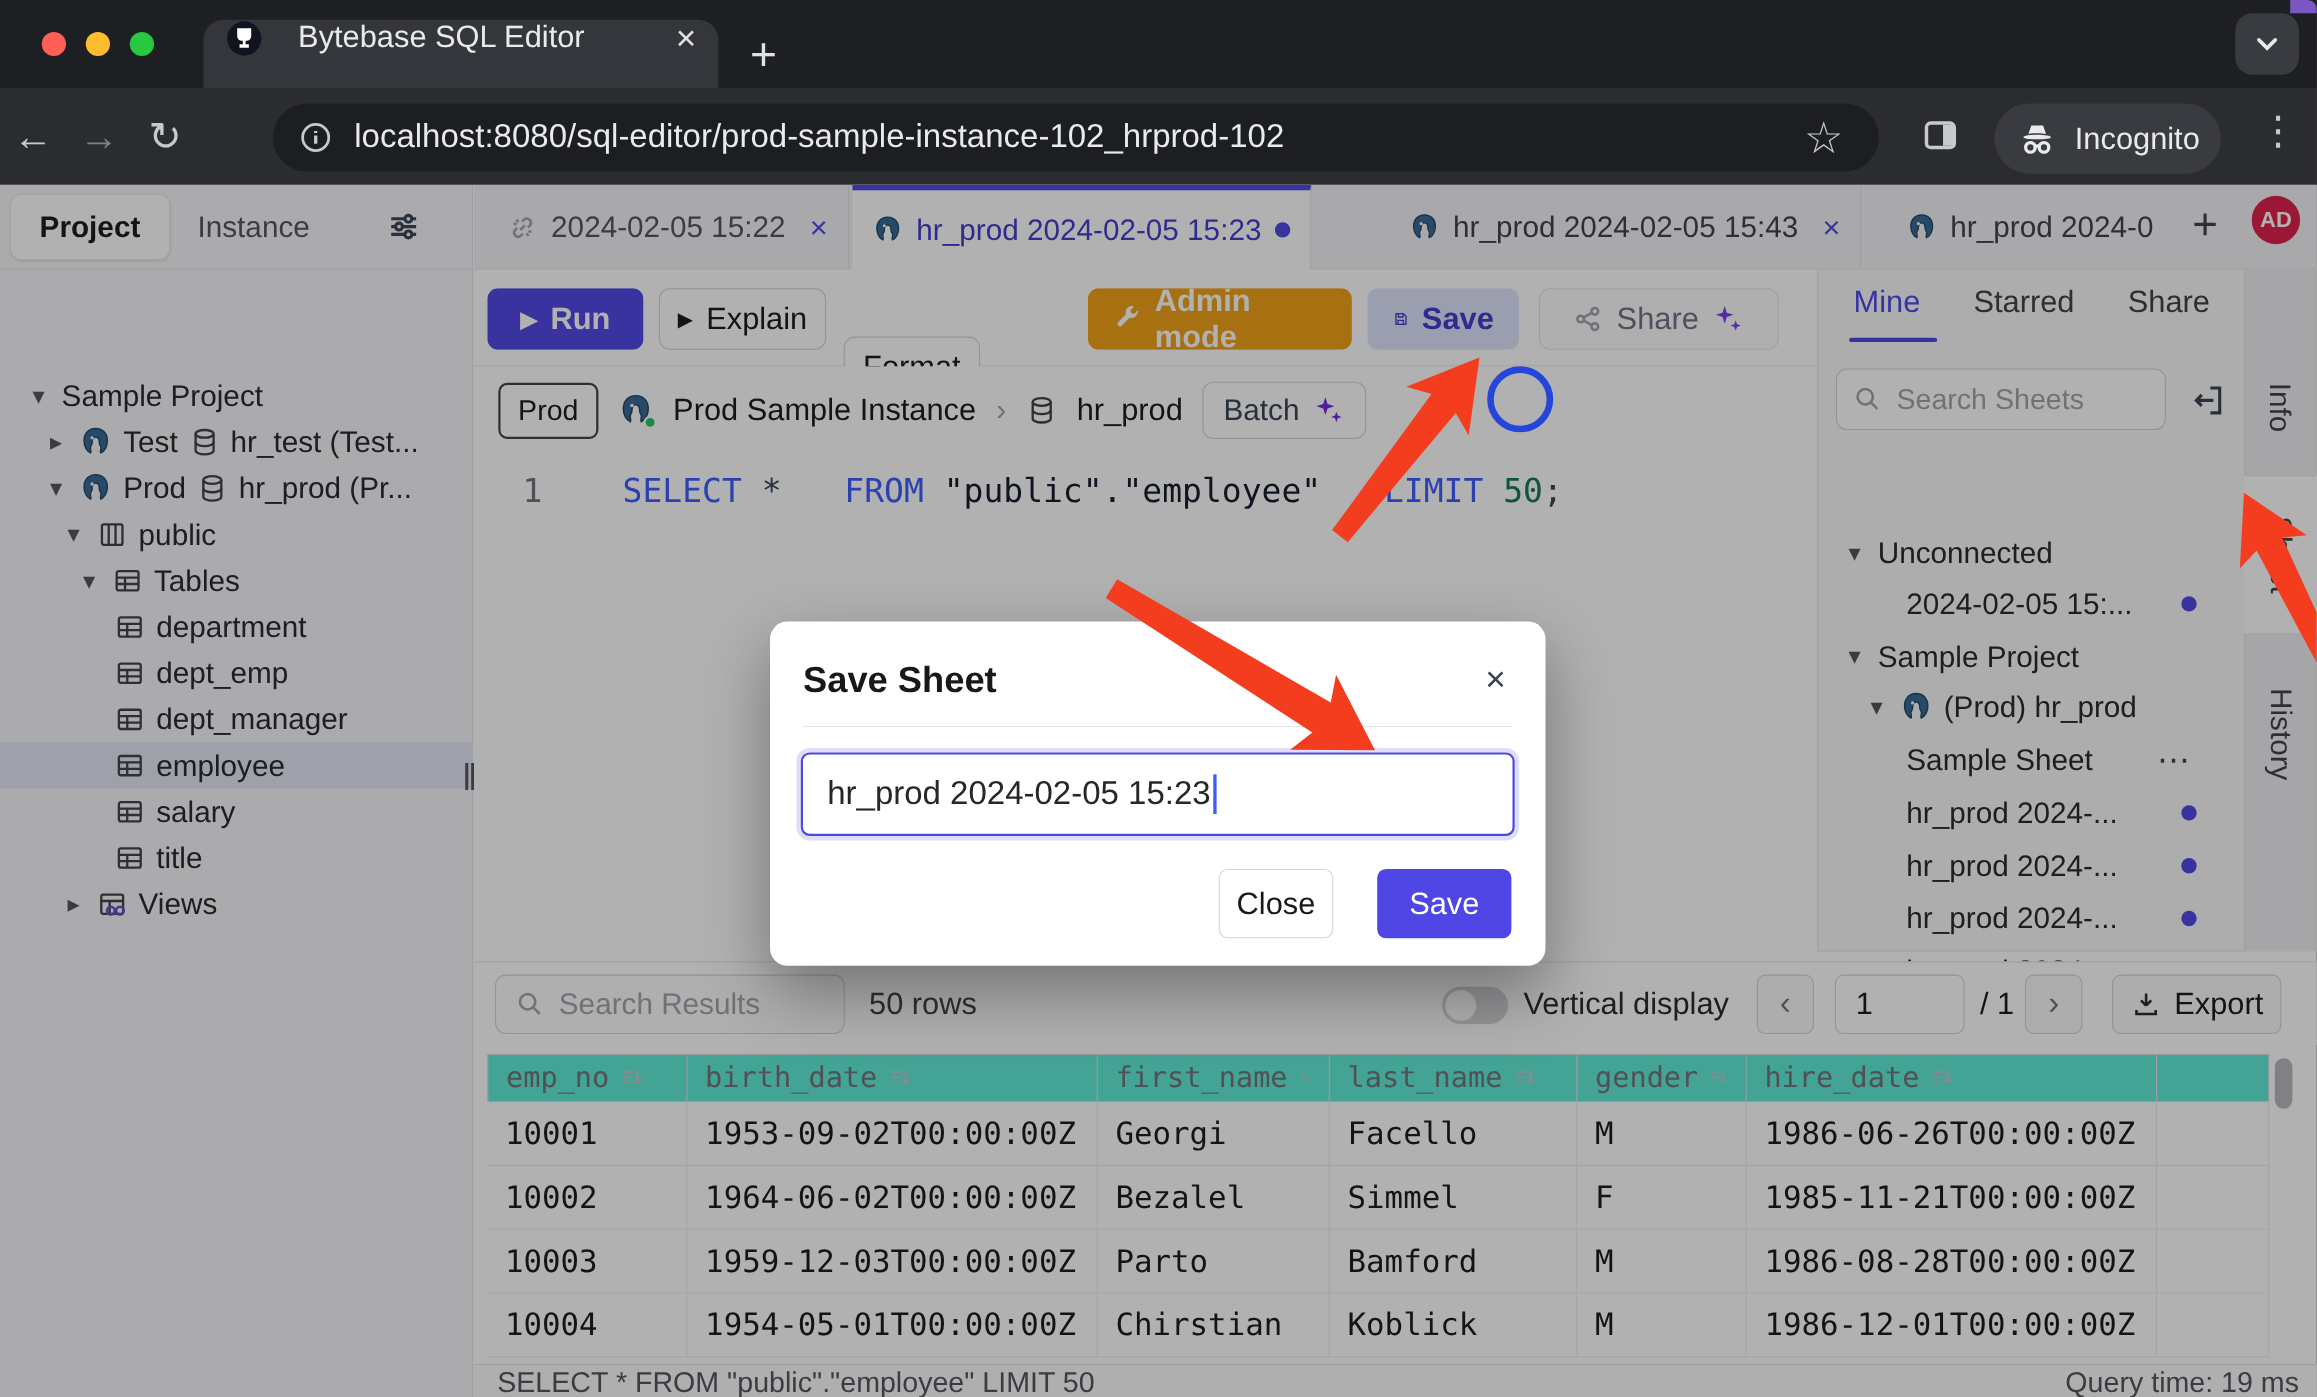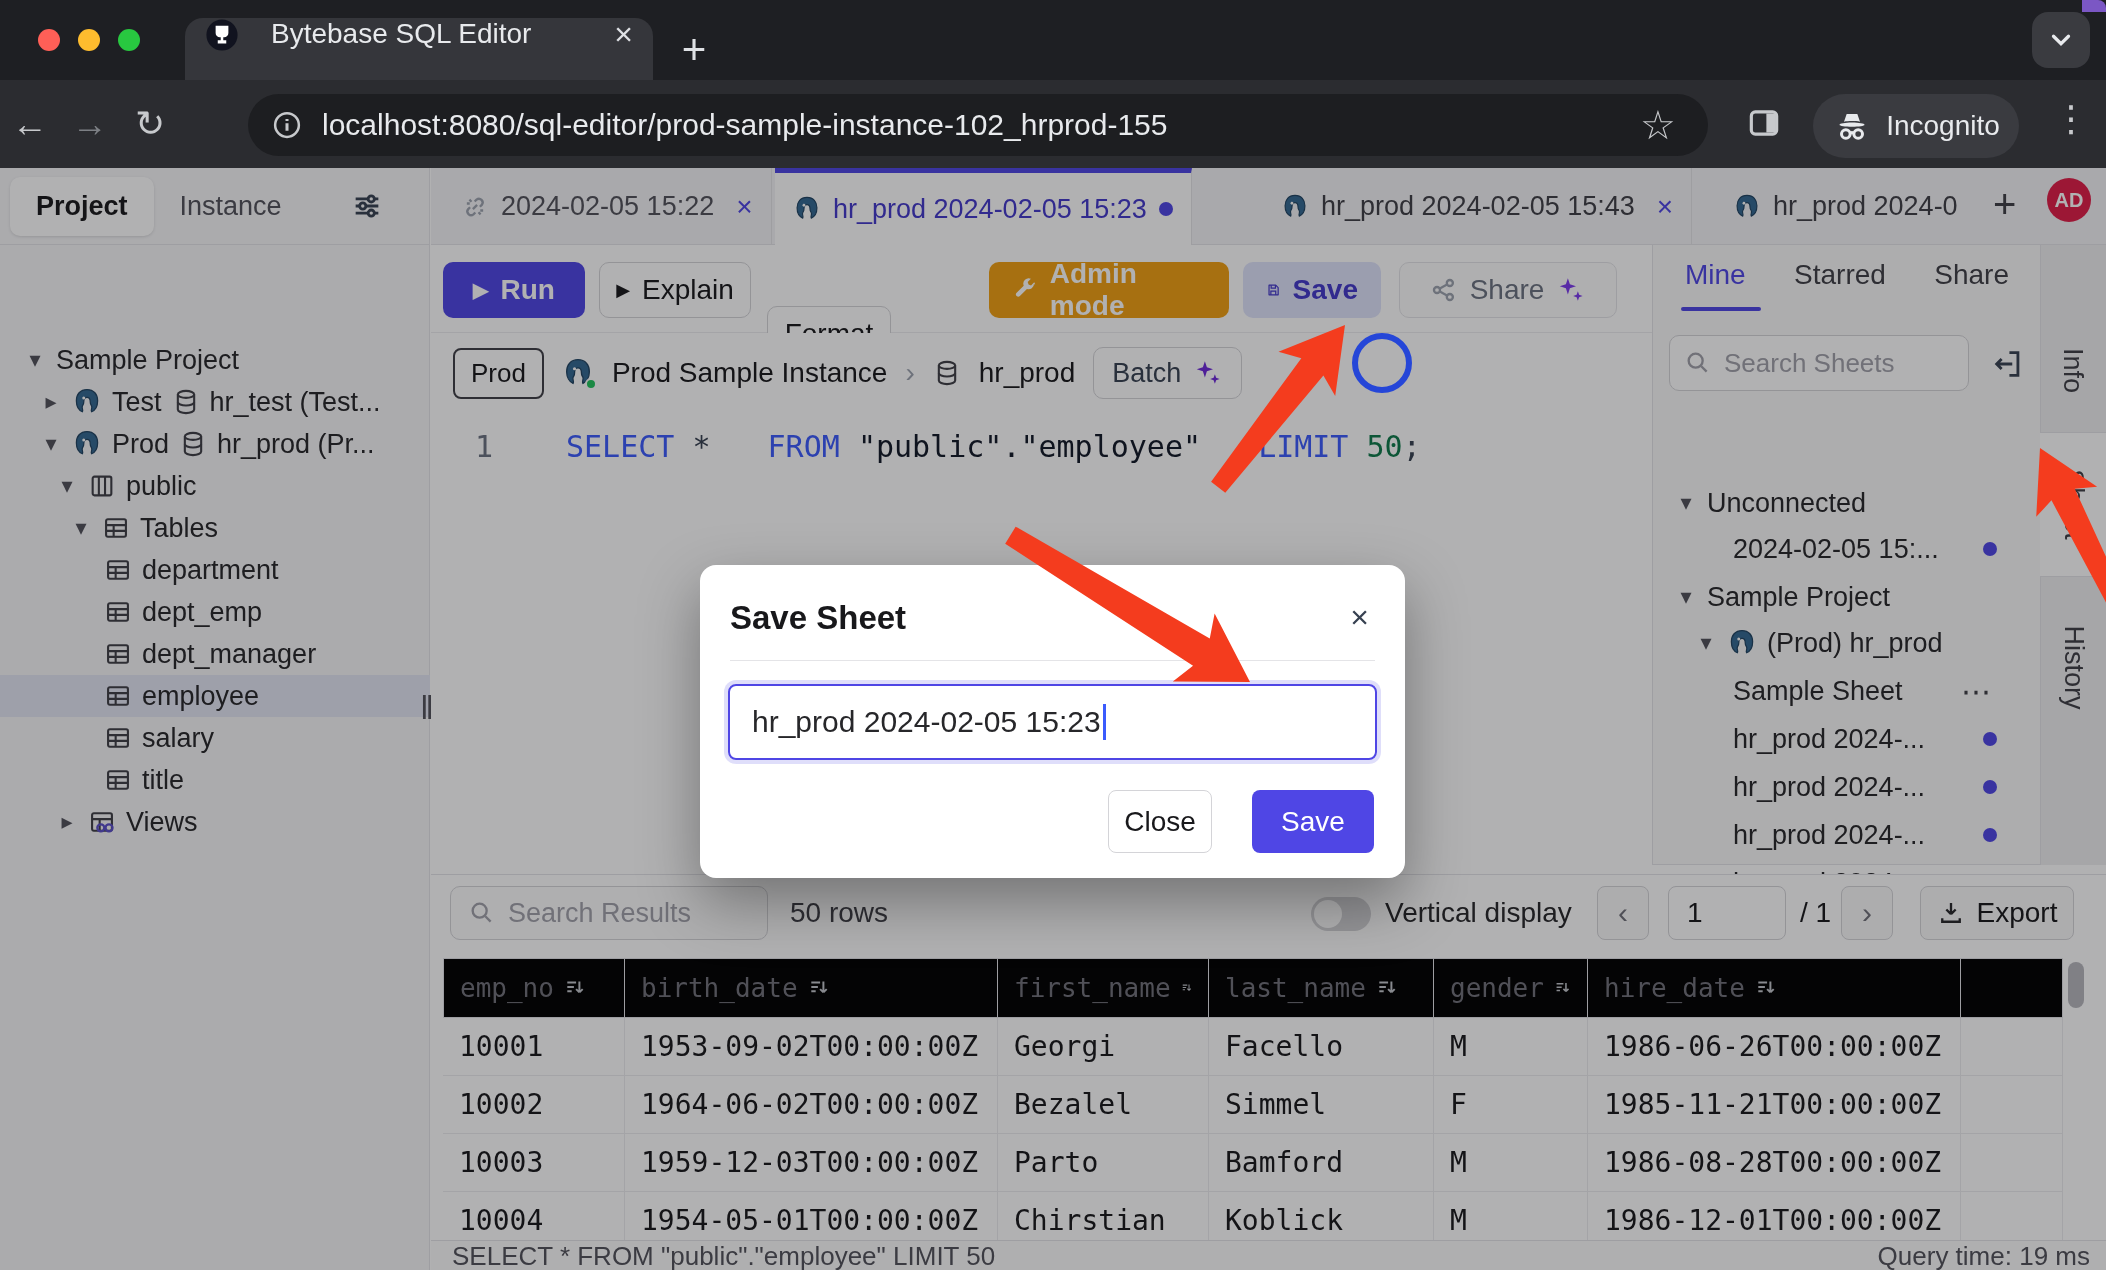--- a/index.html
+++ b/index.html
@@ -126,21 +126,21 @@
     border-radius:8px; background:#fff; font-size:28px; color:#18181b; padding-left:18px;
     font-family:"Liberation Sans", sans-serif; }
   #page-total { position:absolute; left:1369px; top:22px; font-size:28px; color:#18181b; }
   #export-btn { position:absolute; left:1489px; top:11px; width:154px; height:54px; border:1px solid #d4d4d8;
     border-radius:8px; background:#fafafa; display:flex; align-items:center; justify-content:center; gap:12px;
     font-size:28px; color:#18181b; }
 
   #results-table { left:443px; top:790px; width:1620px; height:282px; overflow:hidden;
     font-family:"DejaVu Sans Mono", monospace; }
   .hrow, .drow { display:flex; }
-  .th { height:60px; background:#000000; border:1px solid #e4e4e7; border-left:none; display:flex;
+  .th { height:44px; background:#5eead4; border:1px solid #e4e4e7; border-left:none; display:flex;
     align-items:center; gap:10px; padding:0 16px; font-size:26px; color:#71717a; }
   .th:first-child { border-left:1px solid #e4e4e7; }
   .td { height:58px; background:#fff; border-right:1px solid #ececef; border-bottom:1px solid #ececef;
     display:flex; align-items:center; padding:0 16px; font-size:28px; color:#18181b; white-space:nowrap; }
   #table-scrollbar { left:2068px; top:794px; width:16px; height:46px; background:#b7b7bd; border-radius:8px; }
 
   
   #status-bar { left:431px; top:1072px; width:1675px; height:30px; background:#fcfcfc; border-top:1px solid #e4e4e7; }
   #status-query { position:absolute; left:21px; top:0px; font-size:26px; color:#52525b; }
   #status-time { position:absolute; right:16px; top:0px; font-size:26px; color:#52525b; }
@@ -193,21 +193,21 @@
 <div id="browser-toolbar" class="abs">
   <span class="nav-glyph">←</span>
   <span class="nav-glyph dim">→</span>
   <span class="nav-glyph">↻</span>
 </div>
 <div id="omnibox" class="abs">
   <svg width="30" height="30" viewBox="0 0 24 24">
       <circle cx="12" cy="12" r="9.5" stroke="#c7c9cc" stroke-width="2" fill="none"></circle>
       <path d="M12 10.5v6M12 7.2v1.6" stroke="#c7c9cc" stroke-width="2.4"></path>
     </svg>
-  <span class="url">localhost:8080/sql-editor/prod-sample-instance-102_hrprod-155</span>
+  <span class="url">localhost:8080/sql-editor/prod-sample-instance-102_hrprod-102</span>
 </div>
 <div id="star" class="abs">☆</div>
 <div class="abs" style="left:1745px;top:104px">
   <svg width="38" height="38" viewBox="0 0 24 24">
       <rect x="4" y="5" width="16" height="14" rx="2.5" fill="none" stroke="#c7c9cc" stroke-width="2"></rect>
       <path d="M13.5 6v12h4.5a1.5 1.5 0 0 0 1.5-1.5v-9A1.5 1.5 0 0 0 18 6h-4.5z" fill="#c7c9cc"></path>
     </svg>
 </div>
 <div id="incognito-pill" class="abs">
   <svg width="40" height="40" viewBox="0 0 24 24">

